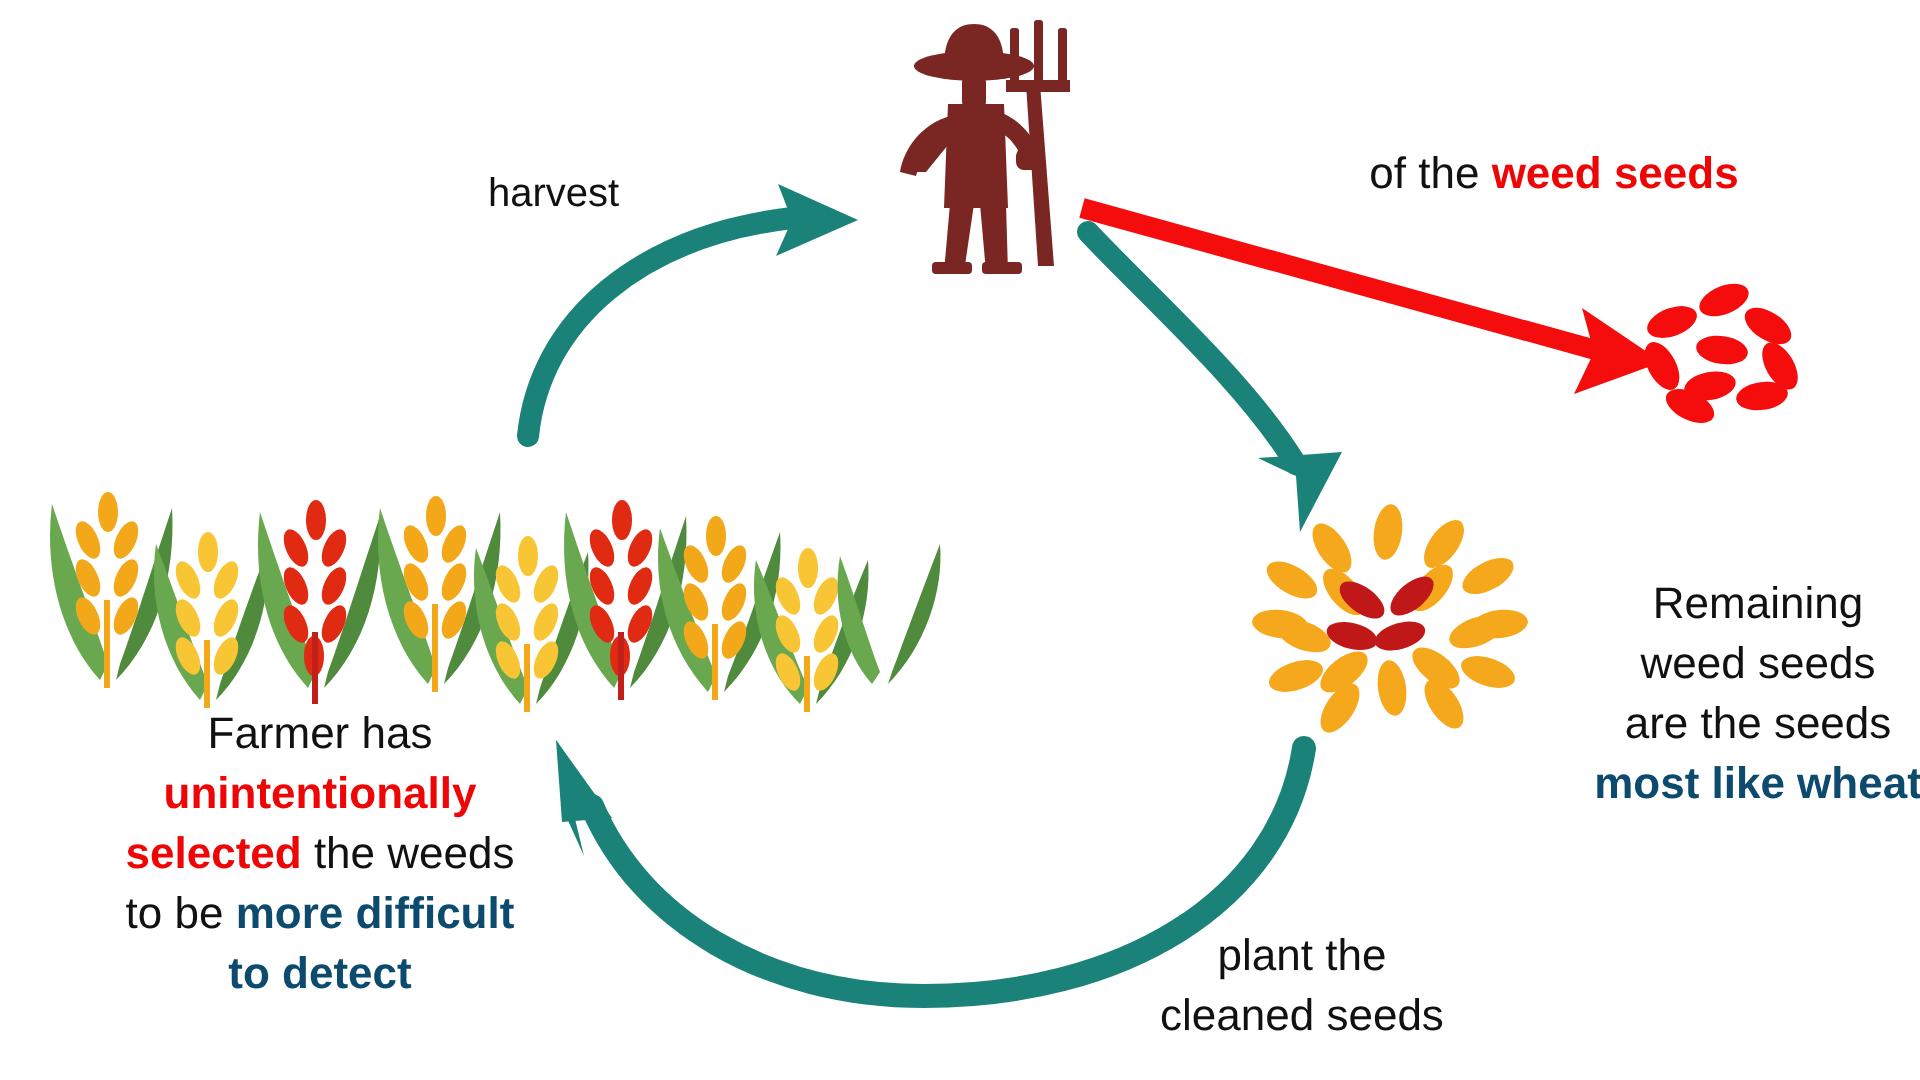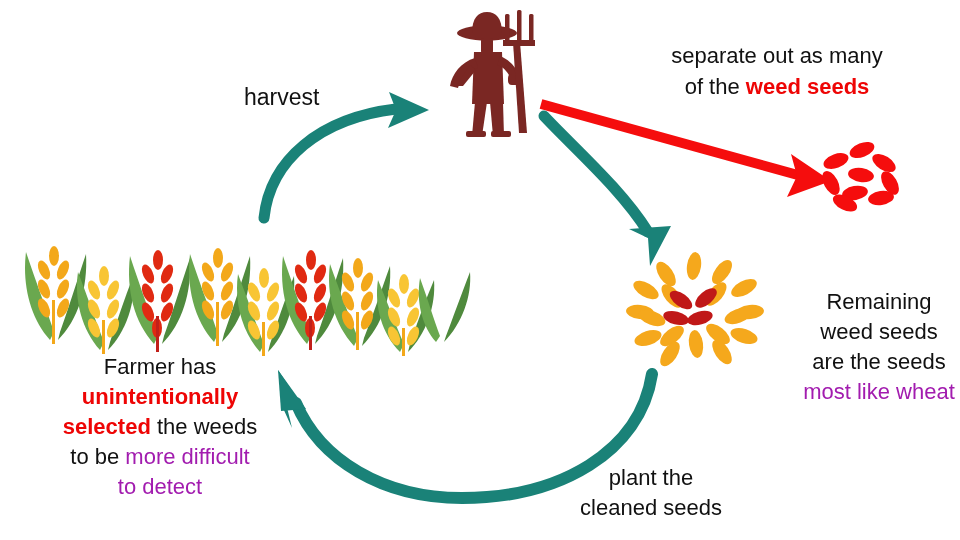--- a/index.html
+++ b/index.html
@@ -33,23 +33,23 @@
     font-family: "Liberation Sans", sans-serif;
     font-size: 22px;
     line-height: 30px;
     white-space: nowrap;
   }
   .txt.block {
     white-space: normal;
     text-align: center;
   }
   .red-em   { color: #ee0505; font-weight: bold; }
-  .orange-em{ color: #a21caf; font-weight: normal; text-align: right; }
-
-  #label-harvest      { left: 244px; top: 82px;  font-size: 23px; }
+  .orange-em{ color: #0c4a6e; font-weight: bold; text-align: right; }
+
+  #label-harvest      { left: 244px; top: 82px;  font-size: 20px; }
   #label-separate     { left: 632px; top: 40px;  width: 290px; font-size: 22px; line-height: 31px; }
   #label-remaining    { left: 780px; top: 287px; width: 198px; font-size: 22px; line-height: 30px; }
   #label-plant        { left: 556px; top: 463px; width: 190px; font-size: 22px; line-height: 30px; }
   #label-farmer       { left: 38px;  top: 352px; width: 244px; font-size: 22px; line-height: 30px; }
 </style>
 </head>
 <body>
 
 <div id="stage">
 
@@ -282,21 +282,21 @@
       <g transform="translate(436,30)">
         <path d="M0,312 C-14,296 -20,272 -16,248 C-8,270 -2,290 4,306 Z" fill="#6aa84f"></path>
         <path d="M8,312 C26,294 36,266 34,242 C24,268 16,290 10,306 Z" fill="#4f8a3d"></path>
       </g>
     </g>
   </svg>
 
   <div class="txt" id="label-harvest">harvest</div>
 
   <div class="txt block" id="label-separate">
-    <span>separate out as many</span><br>
+    <br>
     <span>of the </span><span class="red-em">weed seeds</span><br>
   </div>
 
   <div class="txt block" id="label-remaining">
     <span>Remaining</span><br>
     <span>weed seeds</span><br>
     <span>are the seeds</span><br>
     <span class="orange-em">most like wheat</span>
   </div>
 

